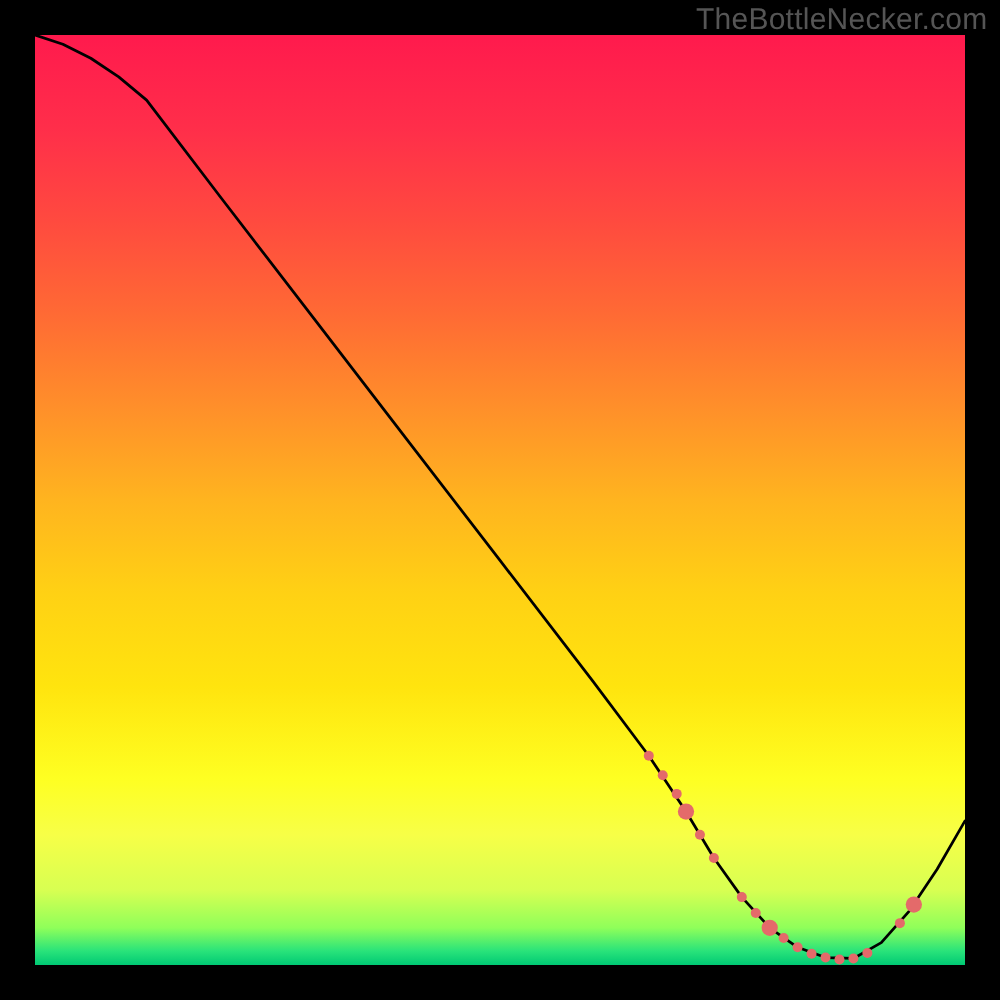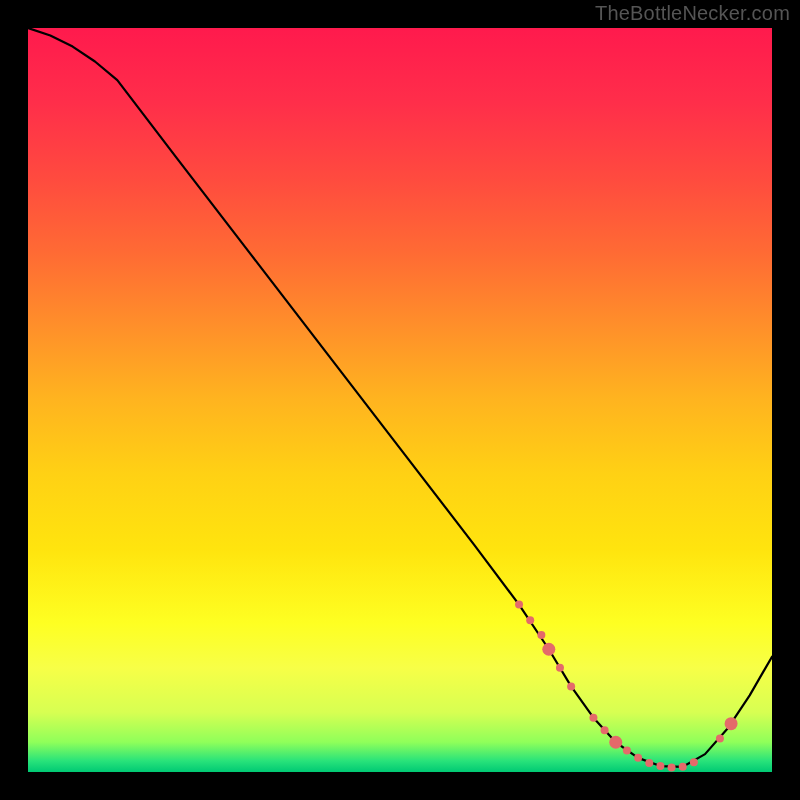--- a/index.html
+++ b/index.html
@@ -15,21 +15,21 @@
     position: relative;
     width: 800px;
     height: 800px;
     background: #000;
   }
   .watermark {
     position: absolute;
     top: 2px;
     right: 10px;
     color: #555;
-    font-size: 20px;
+    font-size: 24px;
     font-weight: 500;
     letter-spacing: 0.2px;
     z-index: 5;
   }
   .plot-wrap {
     position: absolute;
     left: 28px;
     top: 28px;
     width: 744px;
     height: 744px;

